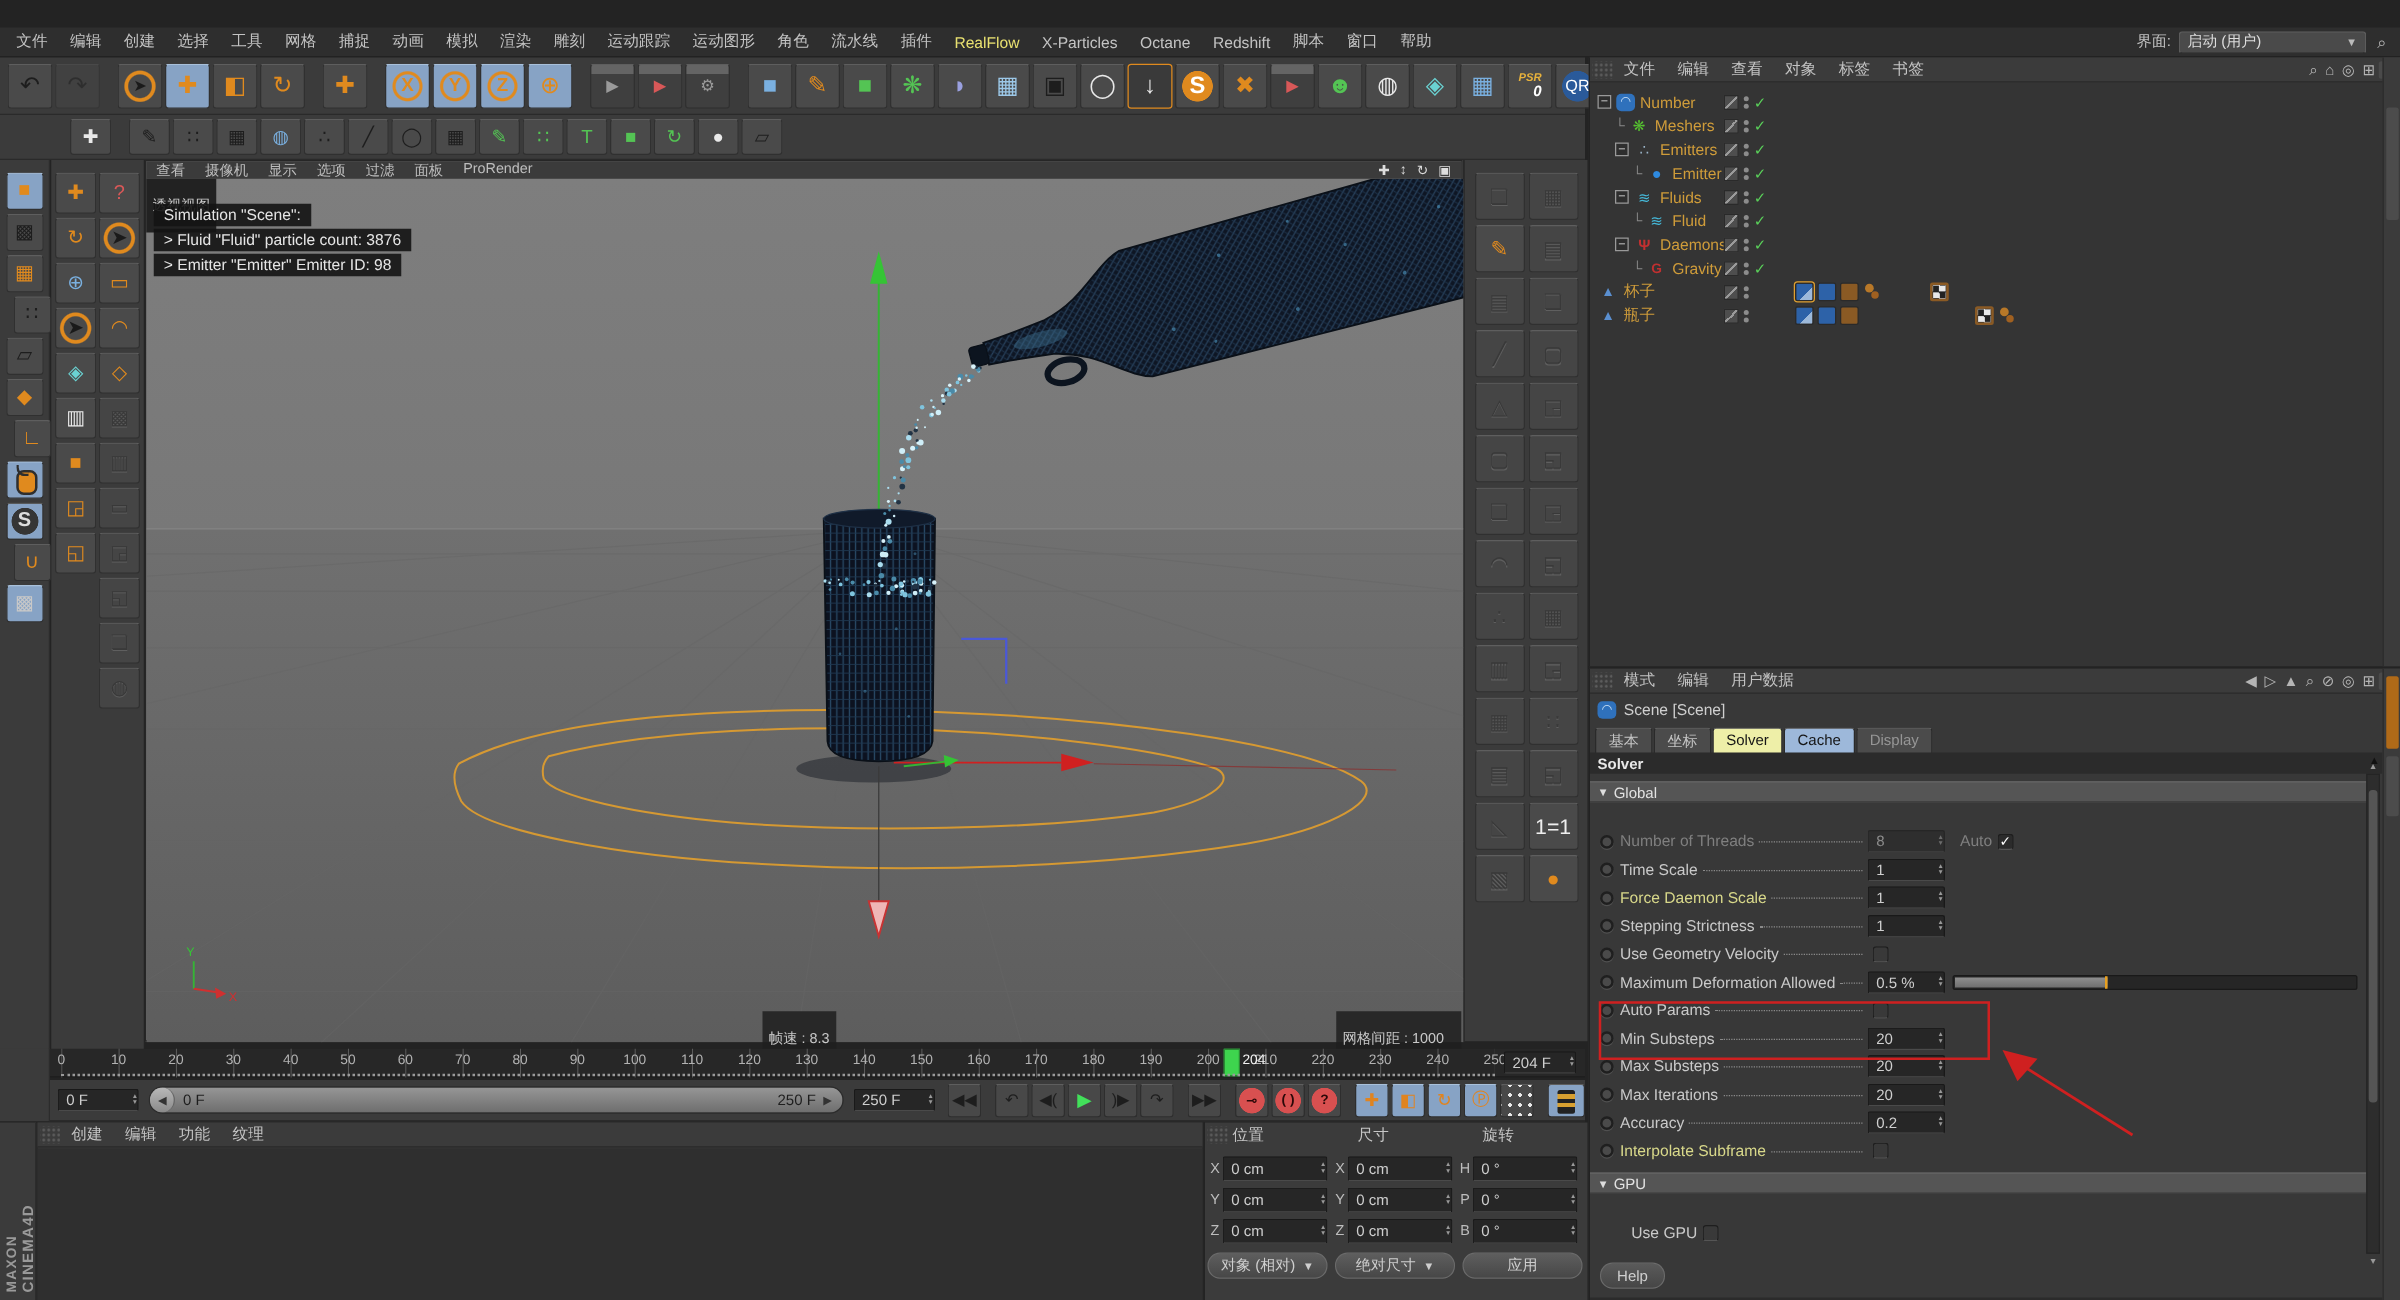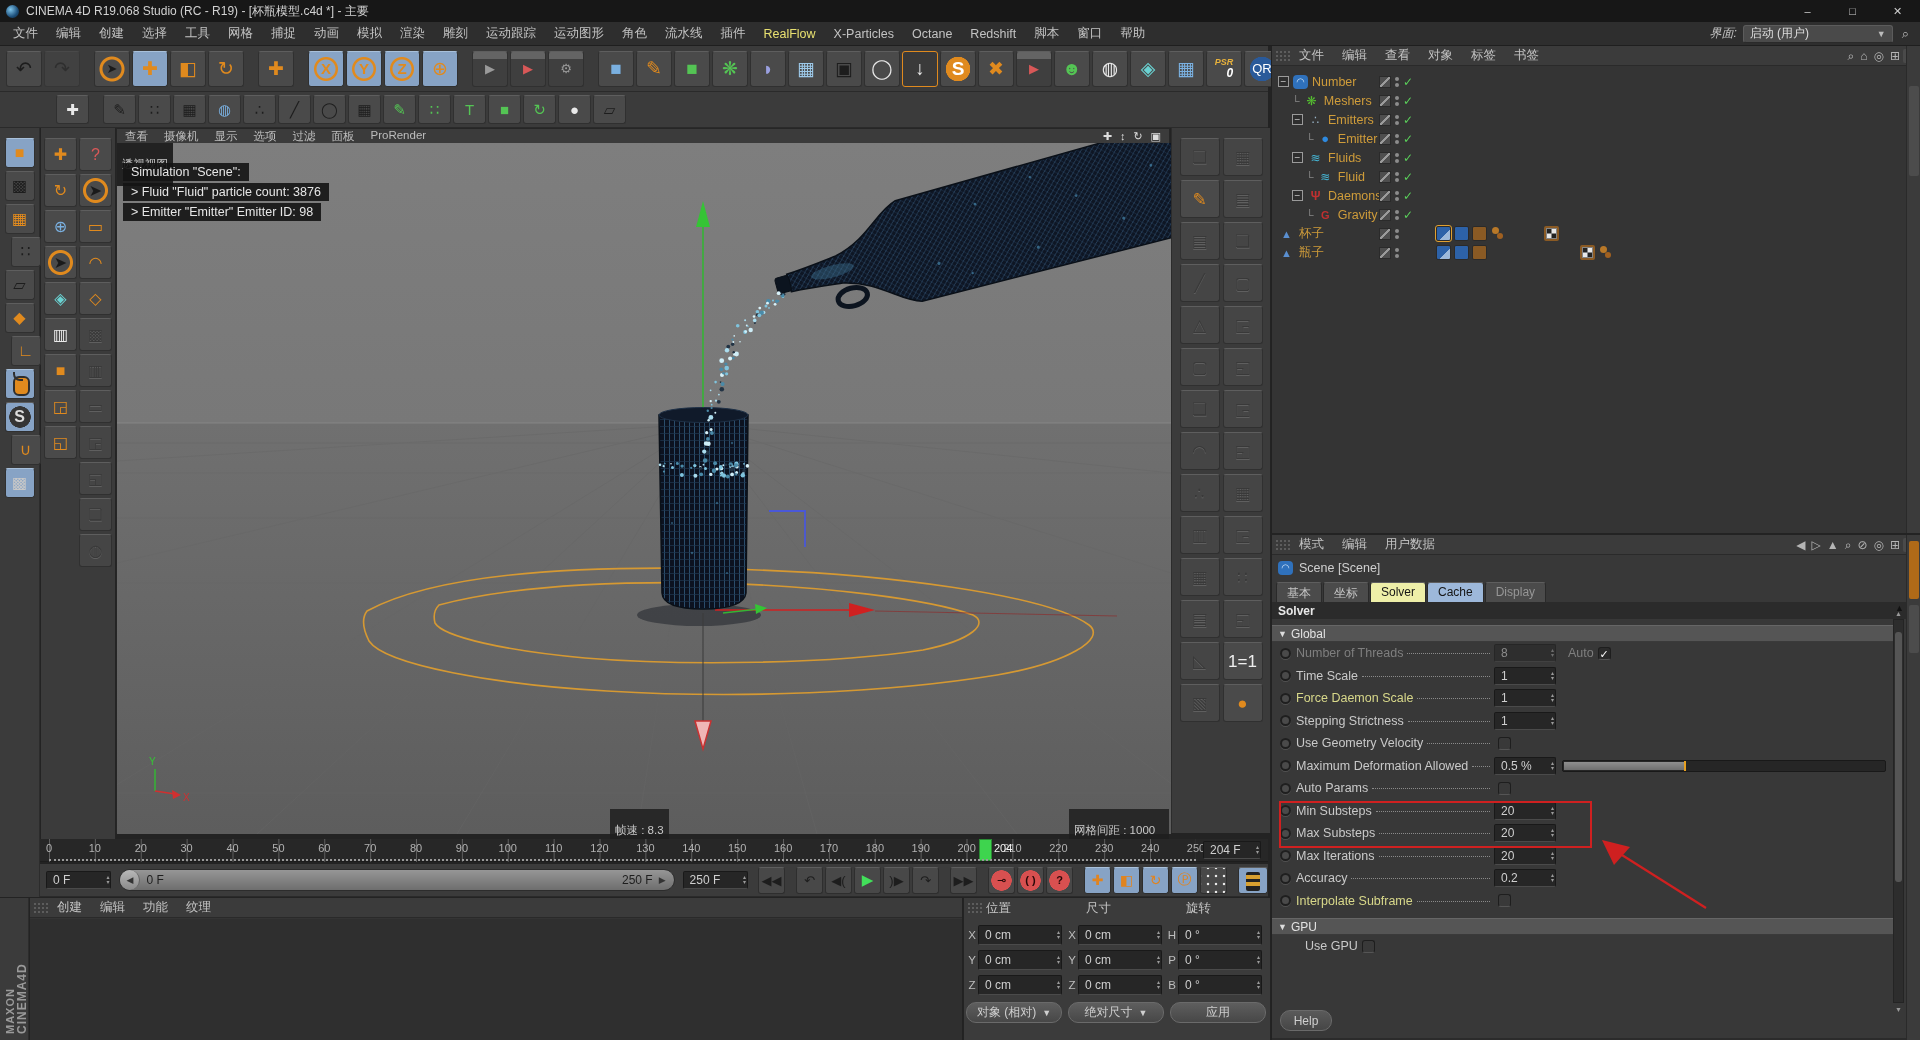--- a/index.html
+++ b/index.html
@@ -15,21 +15,21 @@
   #win-title{font-size:12px;color:#d2d2d2;}
   #win-btns{margin-left:auto;display:flex;}
   .winbtn{width:45px;height:22px;display:flex;align-items:center;justify-content:center;font-size:11px;color:#cfcfcf;}
 
   
   #menubar{left:0;top:22px;width:1920px;height:24px;background:#2e2e2e;display:flex;align-items:center;border-bottom:1px solid #1f1f1f;}
   #menubar-items{display:flex;align-items:center;padding-left:4px;}
   .mitem{padding:0 9px;font-size:12.5px;color:#c3c3c3;white-space:nowrap;}
   .mitem.hl{color:#e8e070;}
   #iface-wrap{margin-left:auto;display:flex;align-items:center;gap:6px;padding-right:8px;}
-  #iface-label{font-size:12px;color:#c3c3c3;font-style:italic;}
+  #iface-label{font-size:12px;color:#c3c3c3;}
   .dropdown{height:18px;min-width:150px;background:#4a4a4a;border:1px solid #5c5c5c;border-bottom-color:#2a2a2a;border-radius:3px;display:flex;align-items:center;font-size:12px;color:#ddd;padding:0 6px;}
   .dropdown .dd-arrow{margin-left:auto;font-size:9px;color:#bbb;}
   .mini-ic{font-size:13px;color:#bbb;padding:0 3px;}
 
   
   #toolbar1{left:0;top:46px;width:1268px;height:46px;background:#3b3b3b;display:flex;align-items:center;padding-left:6px;gap:2px;border-bottom:1px solid #2a2a2a;}
   #toolbar2{left:0;top:92px;width:1268px;height:36px;background:#3b3b3b;display:flex;align-items:center;padding-left:56px;gap:2px;border-bottom:1px solid #2a2a2a;}
   .ib{display:flex;align-items:center;justify-content:center;width:36px;height:36px;background:#4a4a4a;border:1px solid #303030;border-top-color:#5e5e5e;border-radius:3px;font-size:19px;color:#c8c8c8;flex:none;line-height:1;}
   #toolbar2 .ib{width:33px;height:29px;font-size:15px;}
   .s-k{color:#1d1d1d;}
@@ -142,21 +142,21 @@
   .atab.active-yellow{background:#eeefa8;color:#151515;}
   .atab.active-blue{background:#9db8da;color:#151515;}
   .atab.dimtab{color:#969696;}
   #am-section{position:absolute;left:0;top:67px;width:634px;height:17px;background:#2b2b2b;display:flex;align-items:center;padding-left:6px;}
   #am-section-title{font-size:12px;font-weight:bold;color:#e8e8e8;}
   #am-scroll-up{position:absolute;right:16px;top:68px;font-size:9px;color:#111;}
   #am-rows{position:absolute;left:0;top:84px;width:622px;}
   .gbar{height:17px;background:#555;display:flex;align-items:center;padding-left:6px;margin-top:6px;border-top:1px solid #666;border-bottom:1px solid #3a3a3a;}
   .gtri{font-size:9px;color:#ddd;margin-right:4px;}
   .gtitle{font-size:12px;color:#e2e2e2;}
-  .grows{padding-top:0;}
+  .grows{padding-top:20px;}
   .arow{height:22.5px;display:flex;align-items:center;padding-left:8px;}
   .aradio{width:11px;height:11px;border-radius:50%;border:2px solid #1f1f1f;background:#4a4a4a;flex:none;box-shadow:0 1px 0 rgba(255,255,255,.12);}
   .awrap{width:198px;display:flex;align-items:baseline;margin-left:5px;flex:none;}
   .albl{font-size:12.5px;color:#c9c9c9;white-space:nowrap;}
   .albl.mod{color:#d8d88a;}
   .arow.dis .albl{color:#7f7f7f;}
   .arow.dis .fld{opacity:.55;}
   .dotsl{flex:1;border-bottom:1.5px dotted #8a8a8a;margin:0 4px;transform:translateY(-3px);min-width:4px;}
   .fld{background:#262626;border:1px solid #191919;border-bottom-color:#4a4a4a;border-radius:2px;color:#cfcfcf;font-size:12px;display:flex;align-items:center;height:18px;padding:0 1px 0 6px;}
   .w62{width:62px;flex:none;}
@@ -228,29 +228,20 @@
   .cfld{flex:1;height:20px;}
   #coord-footer{position:absolute;left:2px;top:104px;width:300px;display:flex;gap:6px;}
   .cbtn{height:21px;border-radius:10px;background:linear-gradient(#5e5e5e,#474747);border:1px solid #6a6a6a;color:#cfcfcf;font-size:12px;display:flex;align-items:center;justify-content:center;flex:1;gap:6px;}
   .cbtn .dd-arrow{font-size:9px;}
 </style>
 </head>
 <body>
 
 <div id="app">
 
-  <div id="titlebar" class="abs">
-    <span id="app-icon"></span>
-    <span id="win-title">CINEMA 4D R19.068 Studio (RC - R19) - [杯瓶模型.c4d *] - 主要</span>
-    <span id="win-btns">
-      <span class="winbtn">–</span>
-      <span class="winbtn">□</span>
-      <span class="winbtn">✕</span>
-    </span>
-  </div>
 
   <div id="menubar" class="abs">
     <span id="menubar-items">
         <span class="mitem">文件</span>
         <span class="mitem">编辑</span>
         <span class="mitem">创建</span>
         <span class="mitem">选择</span>
         <span class="mitem">工具</span>
         <span class="mitem">网格</span>
         <span class="mitem">捕捉</span>

